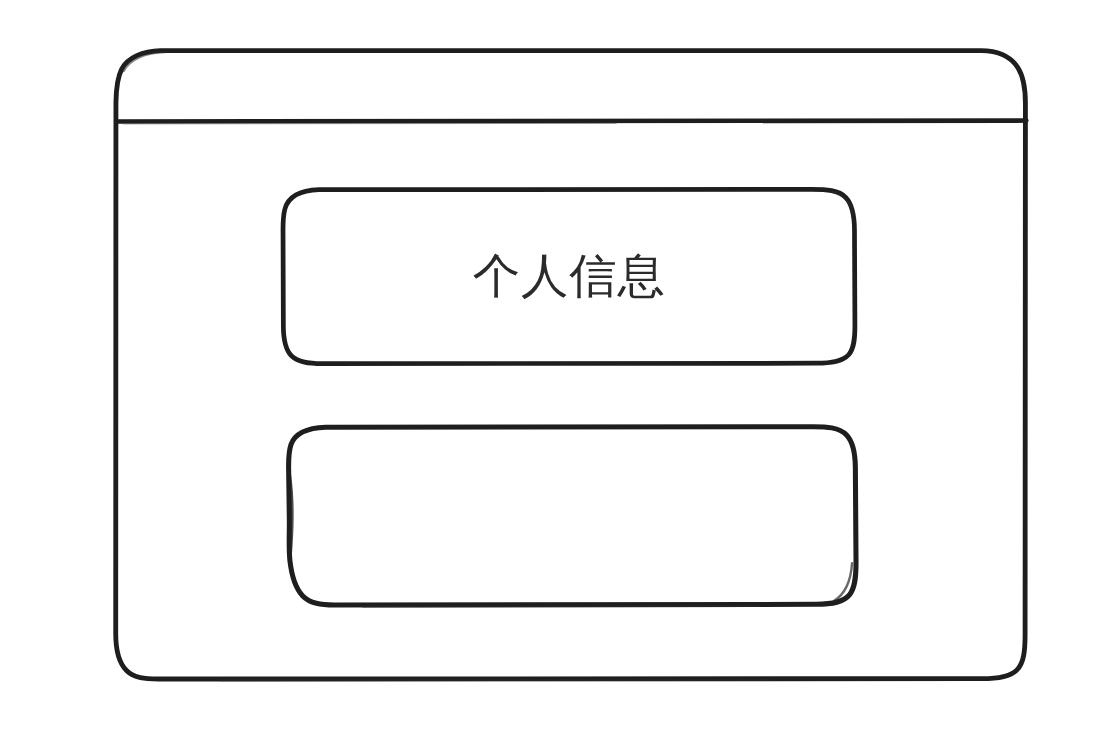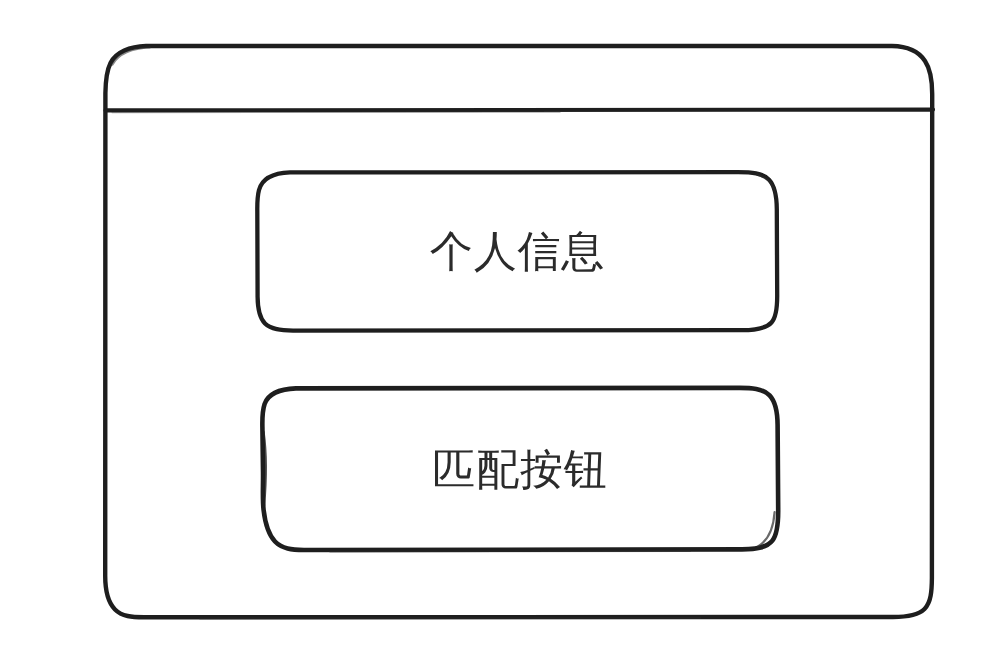--- a/index.html
+++ b/index.html
@@ -151,15 +151,14 @@
 
       <path class="sketch-stroke" stroke="#2a2a2a" stroke-width="1.8" opacity="0.5" d="M 330 551.6 L 690 551.0"></path>
     </g>
   </svg>
 
   <div class="hit-area" id="hit-titlebar"></div>
   <div class="hit-area" id="hit-body"></div>
 
   <div class="field-label" id="label-personal-info">个人信息</div>
 
-  <div class="field-label" id="label-match-button">匹配按钮</div>
 
 </div>
 
 </body></html>

